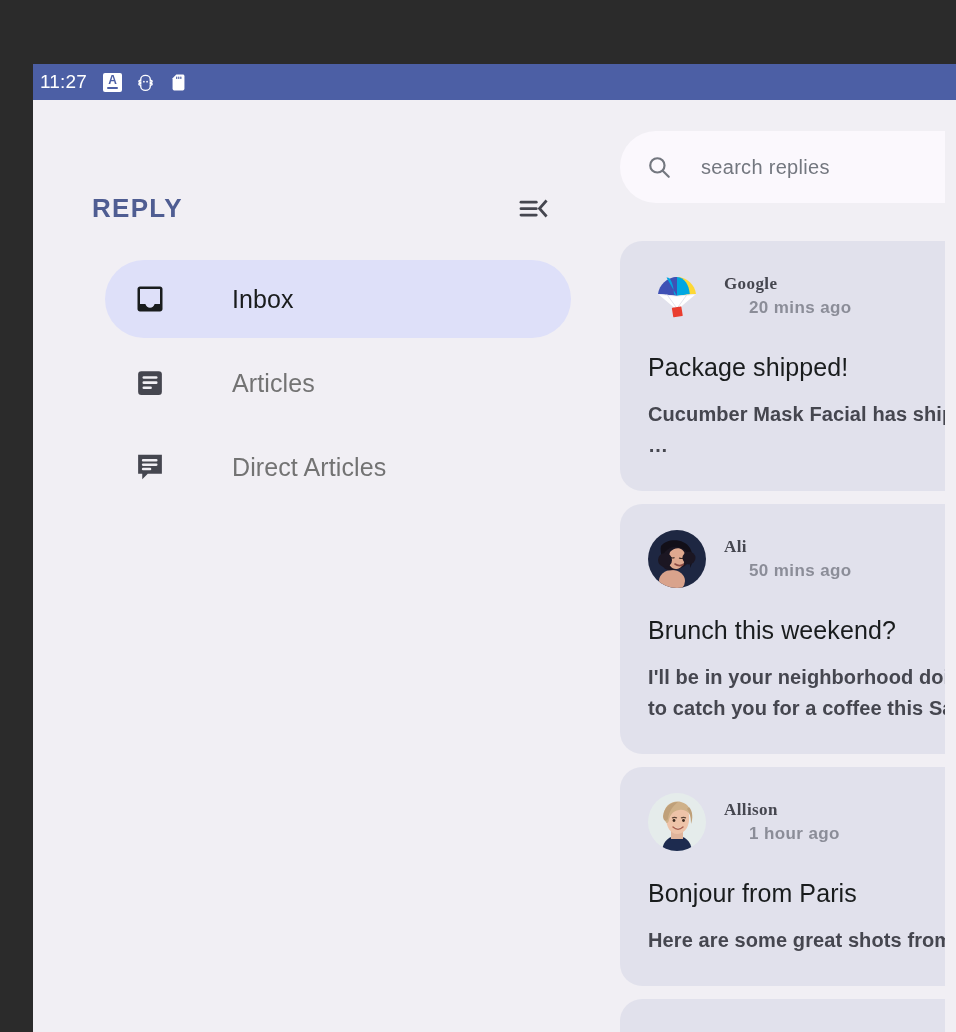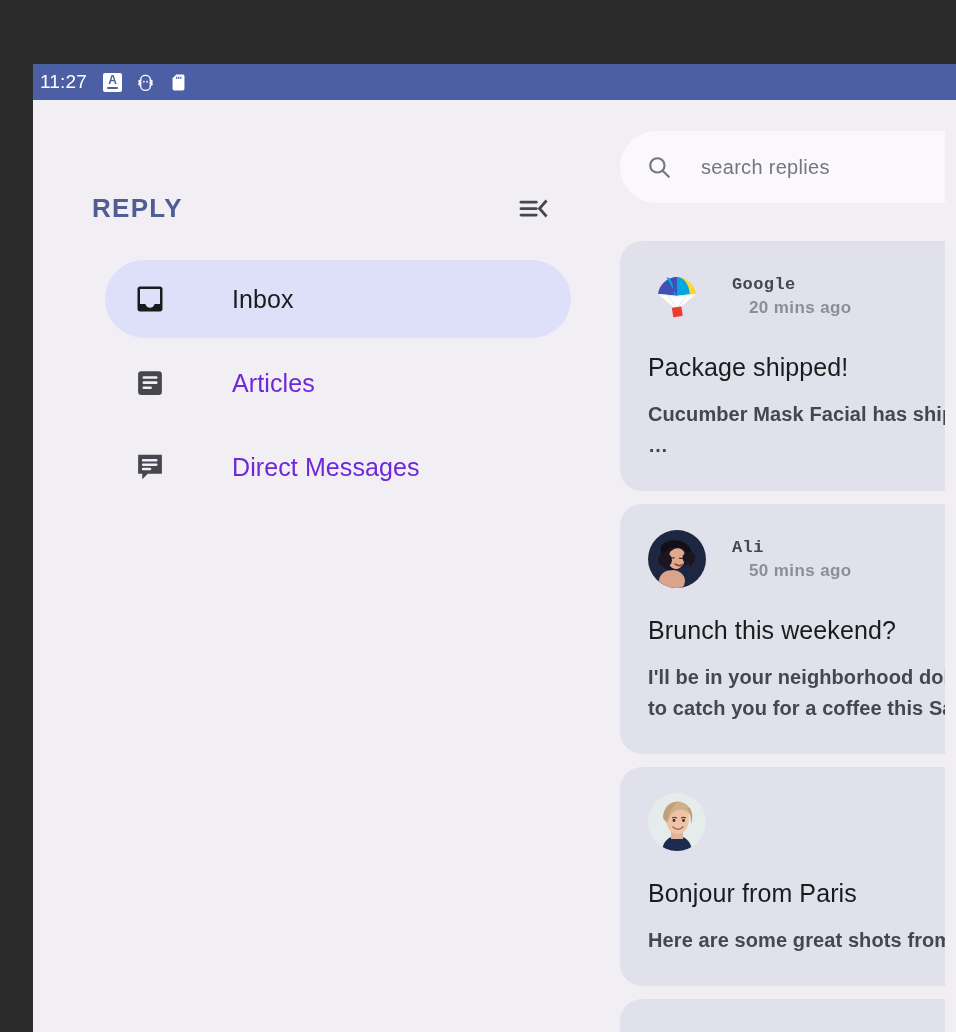--- a/index.html
+++ b/index.html
@@ -141,21 +141,21 @@
     width: 30px; height: 30px;
     flex: 0 0 auto;
     display: flex;
     align-items: center;
     justify-content: center;
   }
   .nav-icon svg { display: block; }
   .nav-label {
     margin-left: 31px;
     font-size: 25px;
-    color: #6d28d9;
+    color: #737373;
     font-family: "Liberation Sans", sans-serif;
     letter-spacing: 0.1px;
   }
   .nav-item.selected .nav-label { color: #191c1d; }
 
   
   #content-panel {
     position: absolute;
     left: 556px; top: 0;
     width: 356px;
@@ -214,22 +214,21 @@
     overflow: hidden;
     position: relative;
   }
   .avatar svg { display: block; width: 58px; height: 58px; }
   .sender-block { display: flex; flex-direction: column; gap: 4px; }
   .sender-name {
     font-size: 17px;
     font-weight: bold;
     color: #45464f;
     letter-spacing: 0.4px;
-    font-family: Liberation Mono, monospace;
-    margin-left: 8px;
+    font-family: Liberation Serif, serif;
   }
   .sent-time {
     font-size: 17px;
     font-weight: bold;
     color: #8b8d98;
     letter-spacing: 0.4px;
     font-family: "Liberation Sans", sans-serif;
     margin-left: 25px;
   }
   .card-subject {
@@ -322,21 +321,21 @@
 
           <div class="nav-item">
             <span class="nav-icon">
               <svg viewBox="0 0 24 24" width="30" height="30">
                 <path d="M21.5 2.2h-19v15.2h3.3v4.4l4.4-4.4h11.3V2.2z" fill="#45464f"></path>
                 <rect x="5.5" y="5.6" width="12.5" height="2" rx="0.9" fill="#f1eff4"></rect>
                 <rect x="5.5" y="9.1" width="12.5" height="2" rx="0.9" fill="#f1eff4"></rect>
                 <rect x="5.5" y="12.6" width="7.5" height="2" rx="0.9" fill="#f1eff4"></rect>
               </svg>
             </span>
-            <span class="nav-label">Direct Messages</span>
+            <span class="nav-label">Direct Articles</span>
           </div>
 
 
         </div>
       </div>
 
       <div id="content-panel">
 
         <div id="search-bar">
           <span id="search-icon">
@@ -419,20 +418,24 @@
                   <path d="M15 23 C16 15 22 9 30 9 C25 13 21 18 20 26 C18 29 15 28 15 23 Z" fill="#bfa079"></path>
                   <path d="M41 14 C45 18 45 26 43 31 C43 24 42 19 39 16 Z" fill="#bfa079"></path>
                   <path d="M24 25 q2.5 -1.4 5 0" stroke="#5a4436" stroke-width="1.2" fill="none"></path>
                   <path d="M33 25 q2.5 -1.4 5 0" stroke="#5a4436" stroke-width="1.2" fill="none"></path>
                   <circle cx="26" cy="27.5" r="1.4" fill="#3d2b20"></circle>
                   <circle cx="35.5" cy="27.5" r="1.4" fill="#3d2b20"></circle>
                   <path d="M25 34 q5 4 10 0 q-5 2 -10 0 z" fill="#ffffff"></path>
                   <path d="M25 34 q5 4.5 10 0" stroke="#a9614f" stroke-width="1.4" fill="none" stroke-linecap="round"></path>
                 </svg>
               </span>
+              <span class="sender-block">
+                <span class="sender-name">Allison</span>
+                <span class="sent-time">1 hour ago</span>
+              </span>
             </div>
             <div class="card-subject">Bonjour from Paris</div>
             <div class="card-body">
               <span class="ln">Here are some great shots from my trip...</span>
             </div>
           </div>
 
           <div class="email-card" style="height:120px;"></div>
 
         </div>

